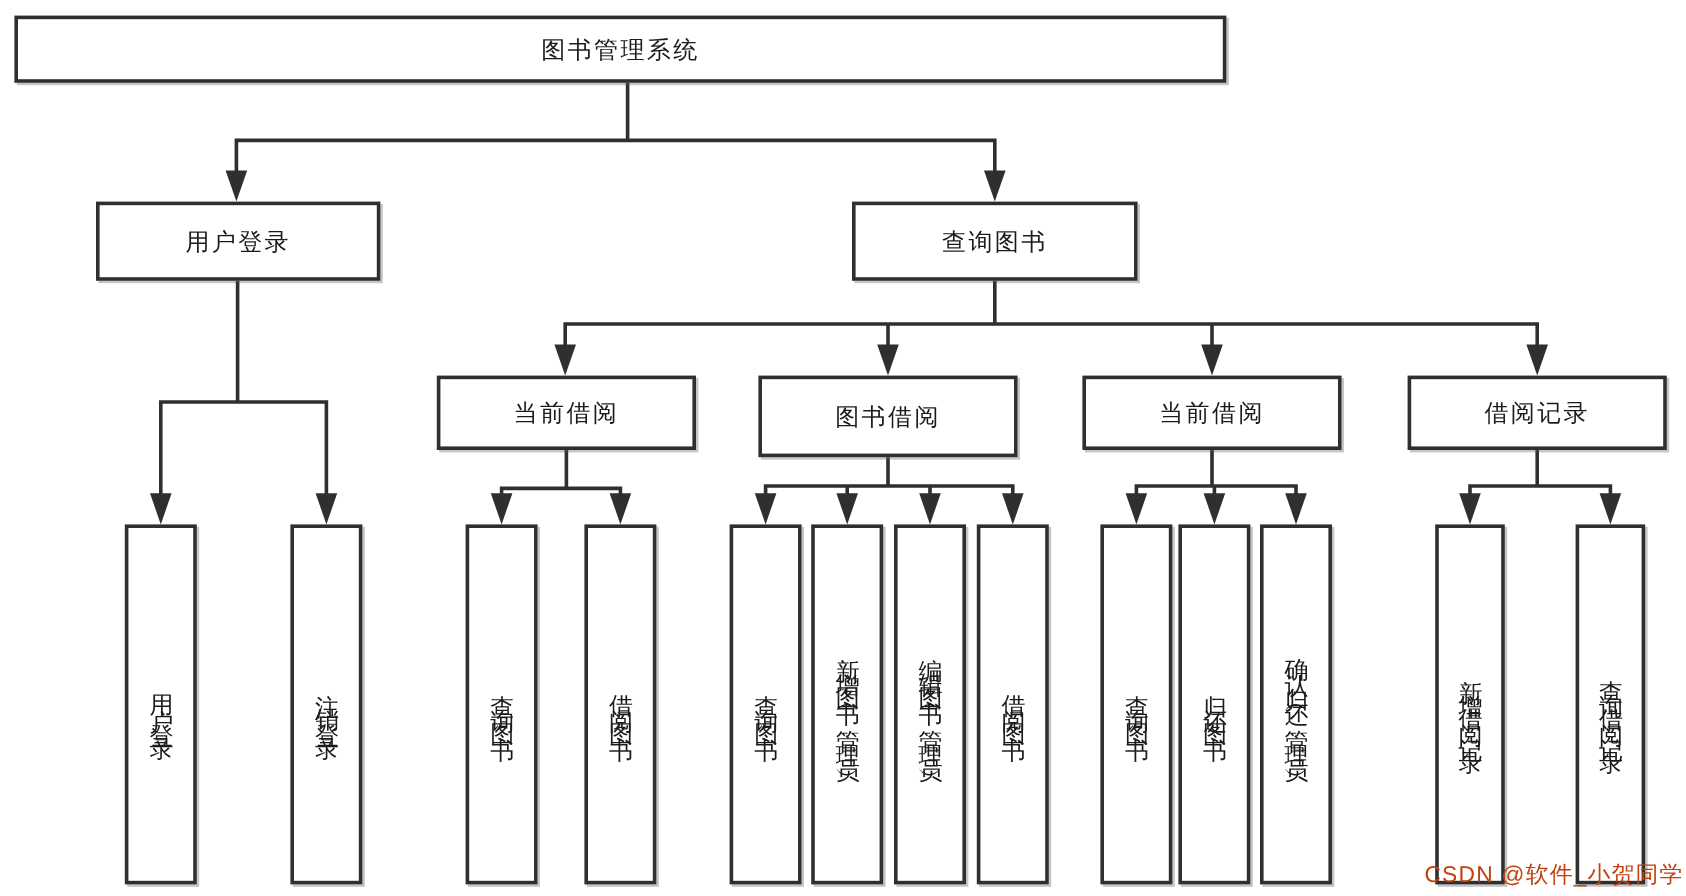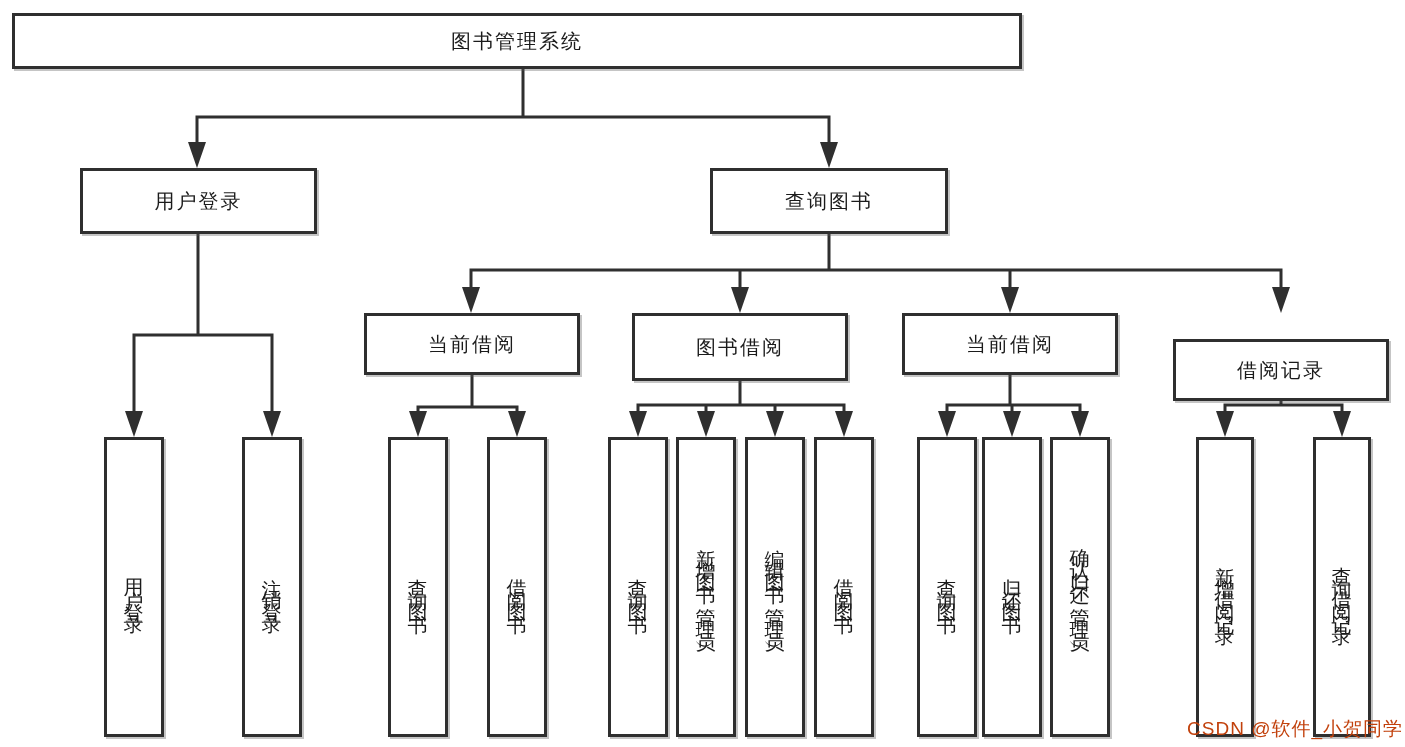--- a/index.html
+++ b/index.html
@@ -45,21 +45,21 @@
     line-height: 1;
     white-space: nowrap;
   }
   
   .n-root { left: 12px;   top: 13px;  width: 1010px; height: 56px; }
   .n-l2a  { left: 80px;   top: 168px; width: 237px;  height: 66px; }
   .n-l2b  { left: 710px;  top: 168px; width: 238px;  height: 66px; }
   .n-l3a  { left: 364px;  top: 313px; width: 216px;  height: 62px; }
   .n-l3b  { left: 632px;  top: 313px; width: 216px;  height: 68px; }
   .n-l3c  { left: 902px;  top: 313px; width: 216px;  height: 62px; }
-  .n-l3d  { left: 1173px; top: 313px; width: 216px;  height: 62px; margin-top: 26px; }
+  .n-l3d  { left: 1173px; top: 313px; width: 216px;  height: 62px; }
   .leaf   { top: 437px; width: 60px; height: 300px; }
   .f0  { left: 104px; }
   .f1  { left: 242px; }
   .f2  { left: 388px; }
   .f3  { left: 487px; }
   .f4  { left: 608px; }
   .f5  { left: 676px; }
   .f6  { left: 745px; }
   .f7  { left: 814px; }
   .f8  { left: 917px; }

